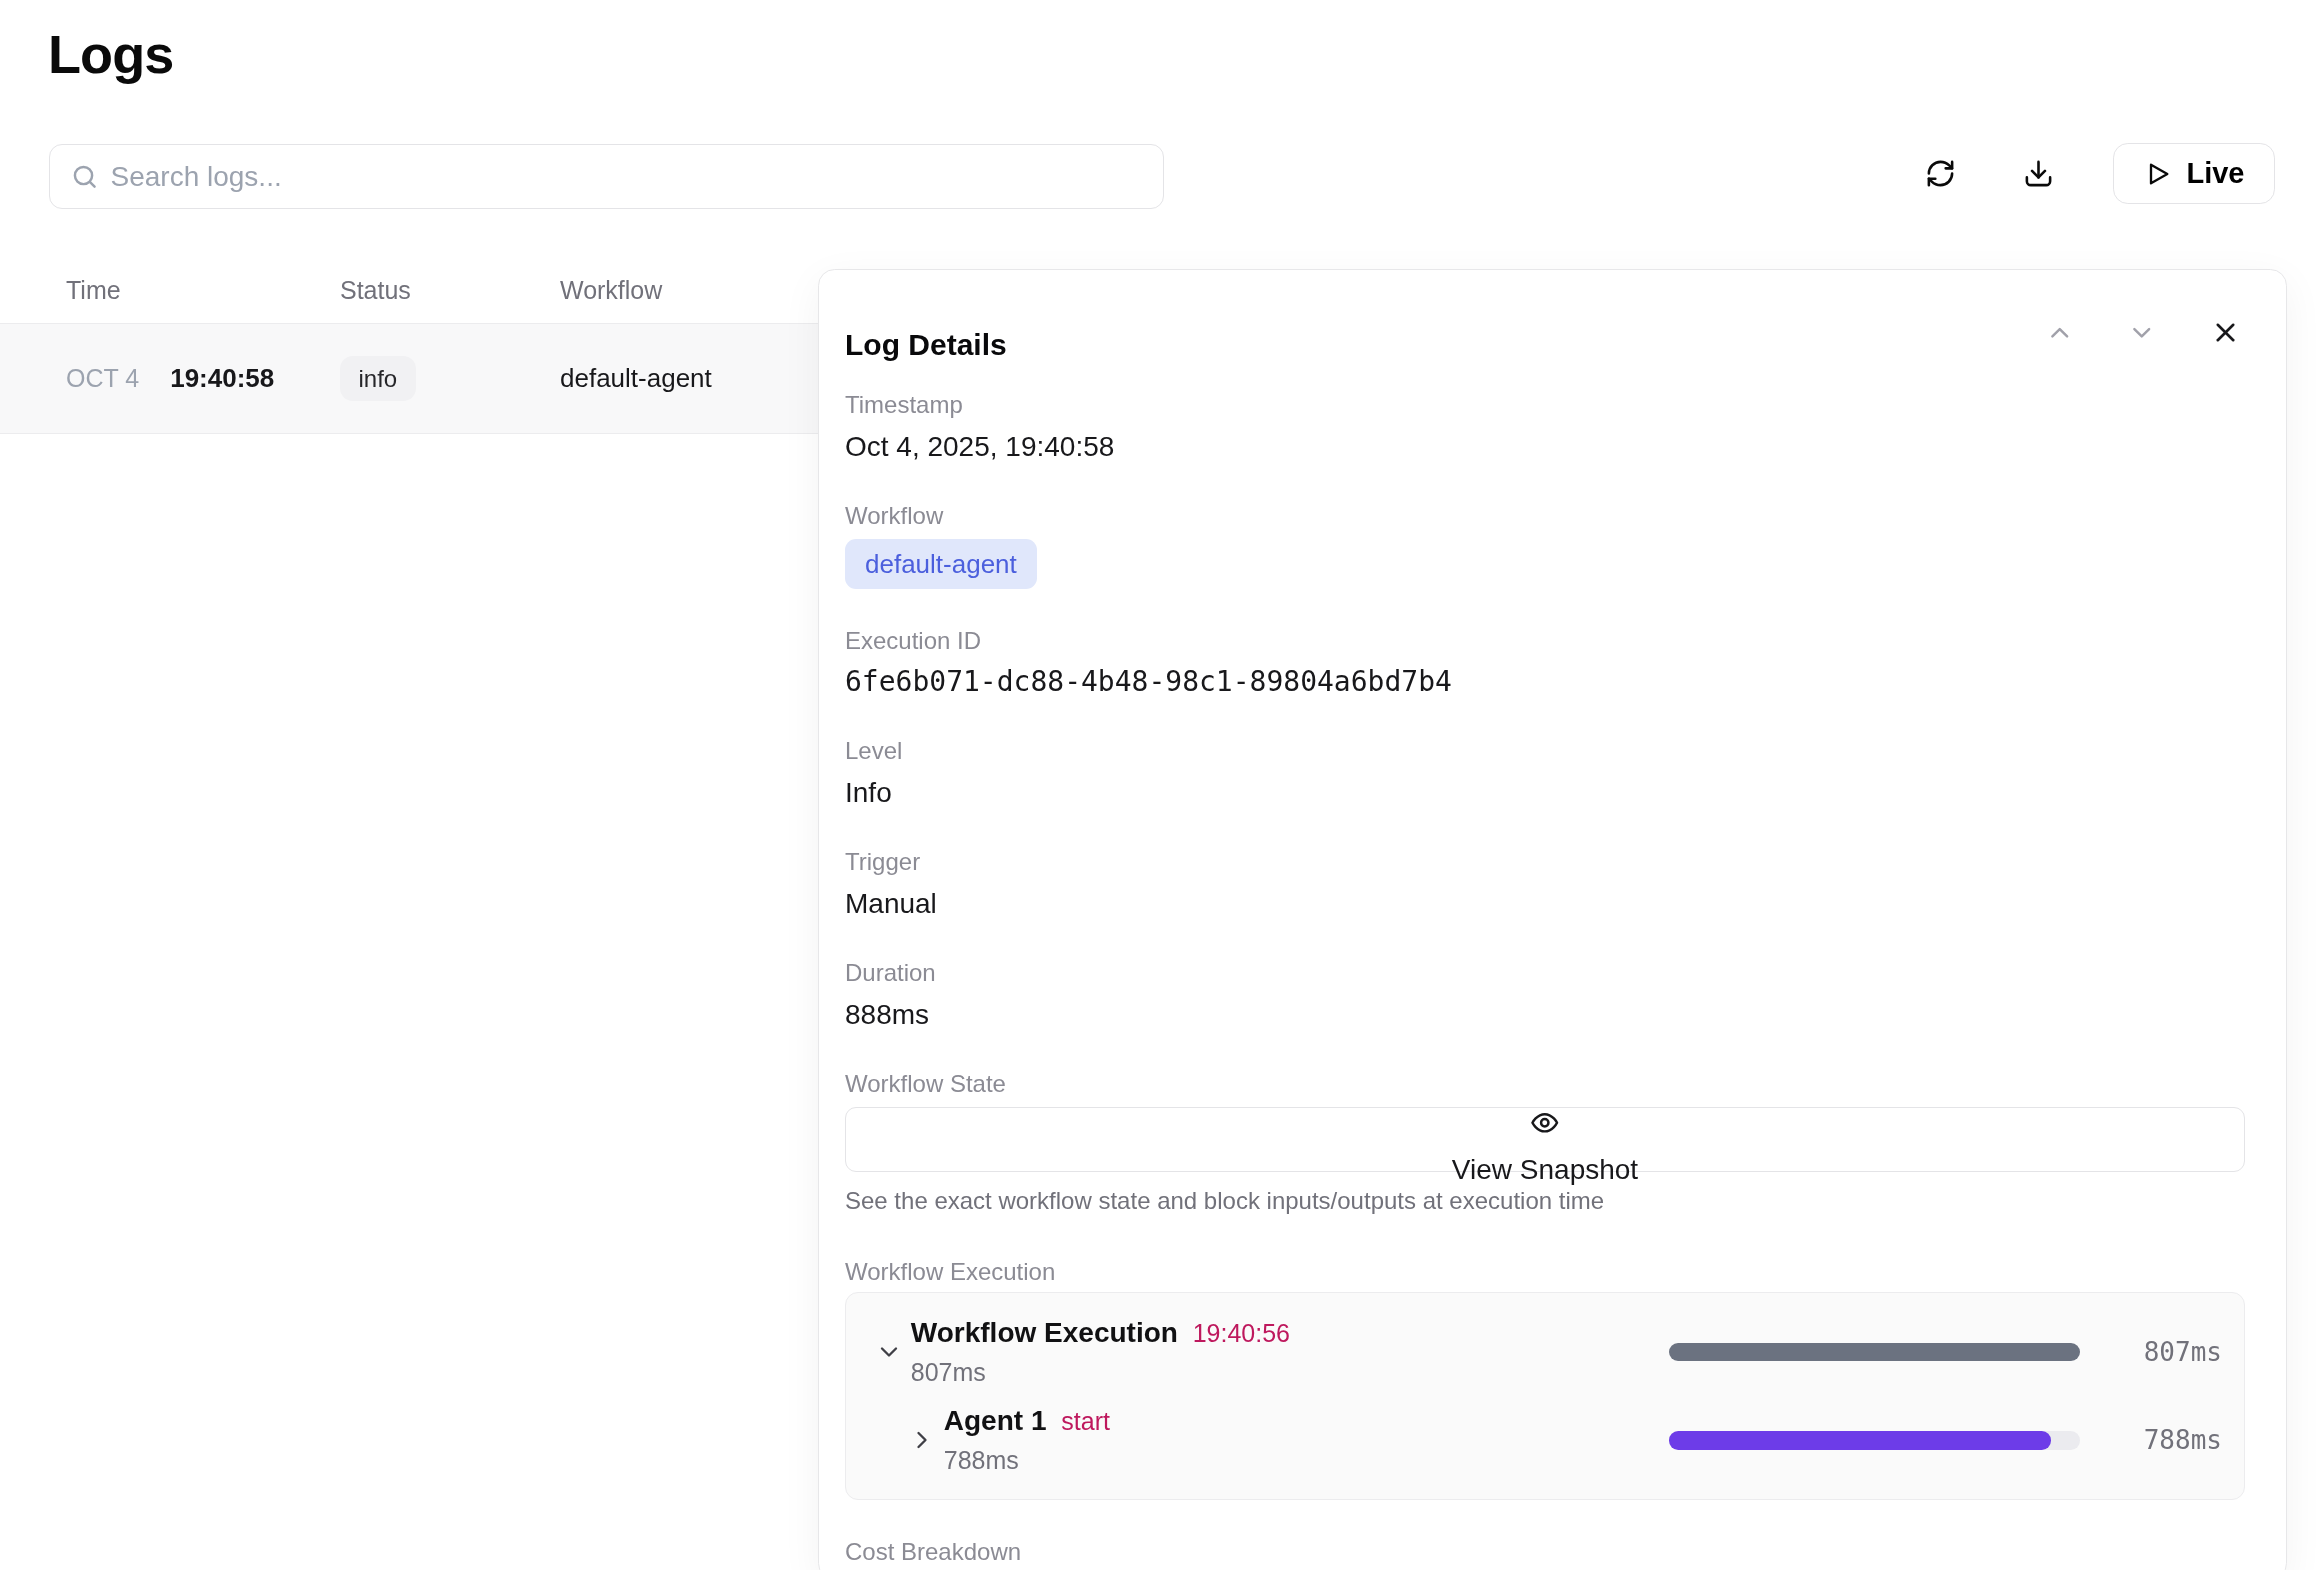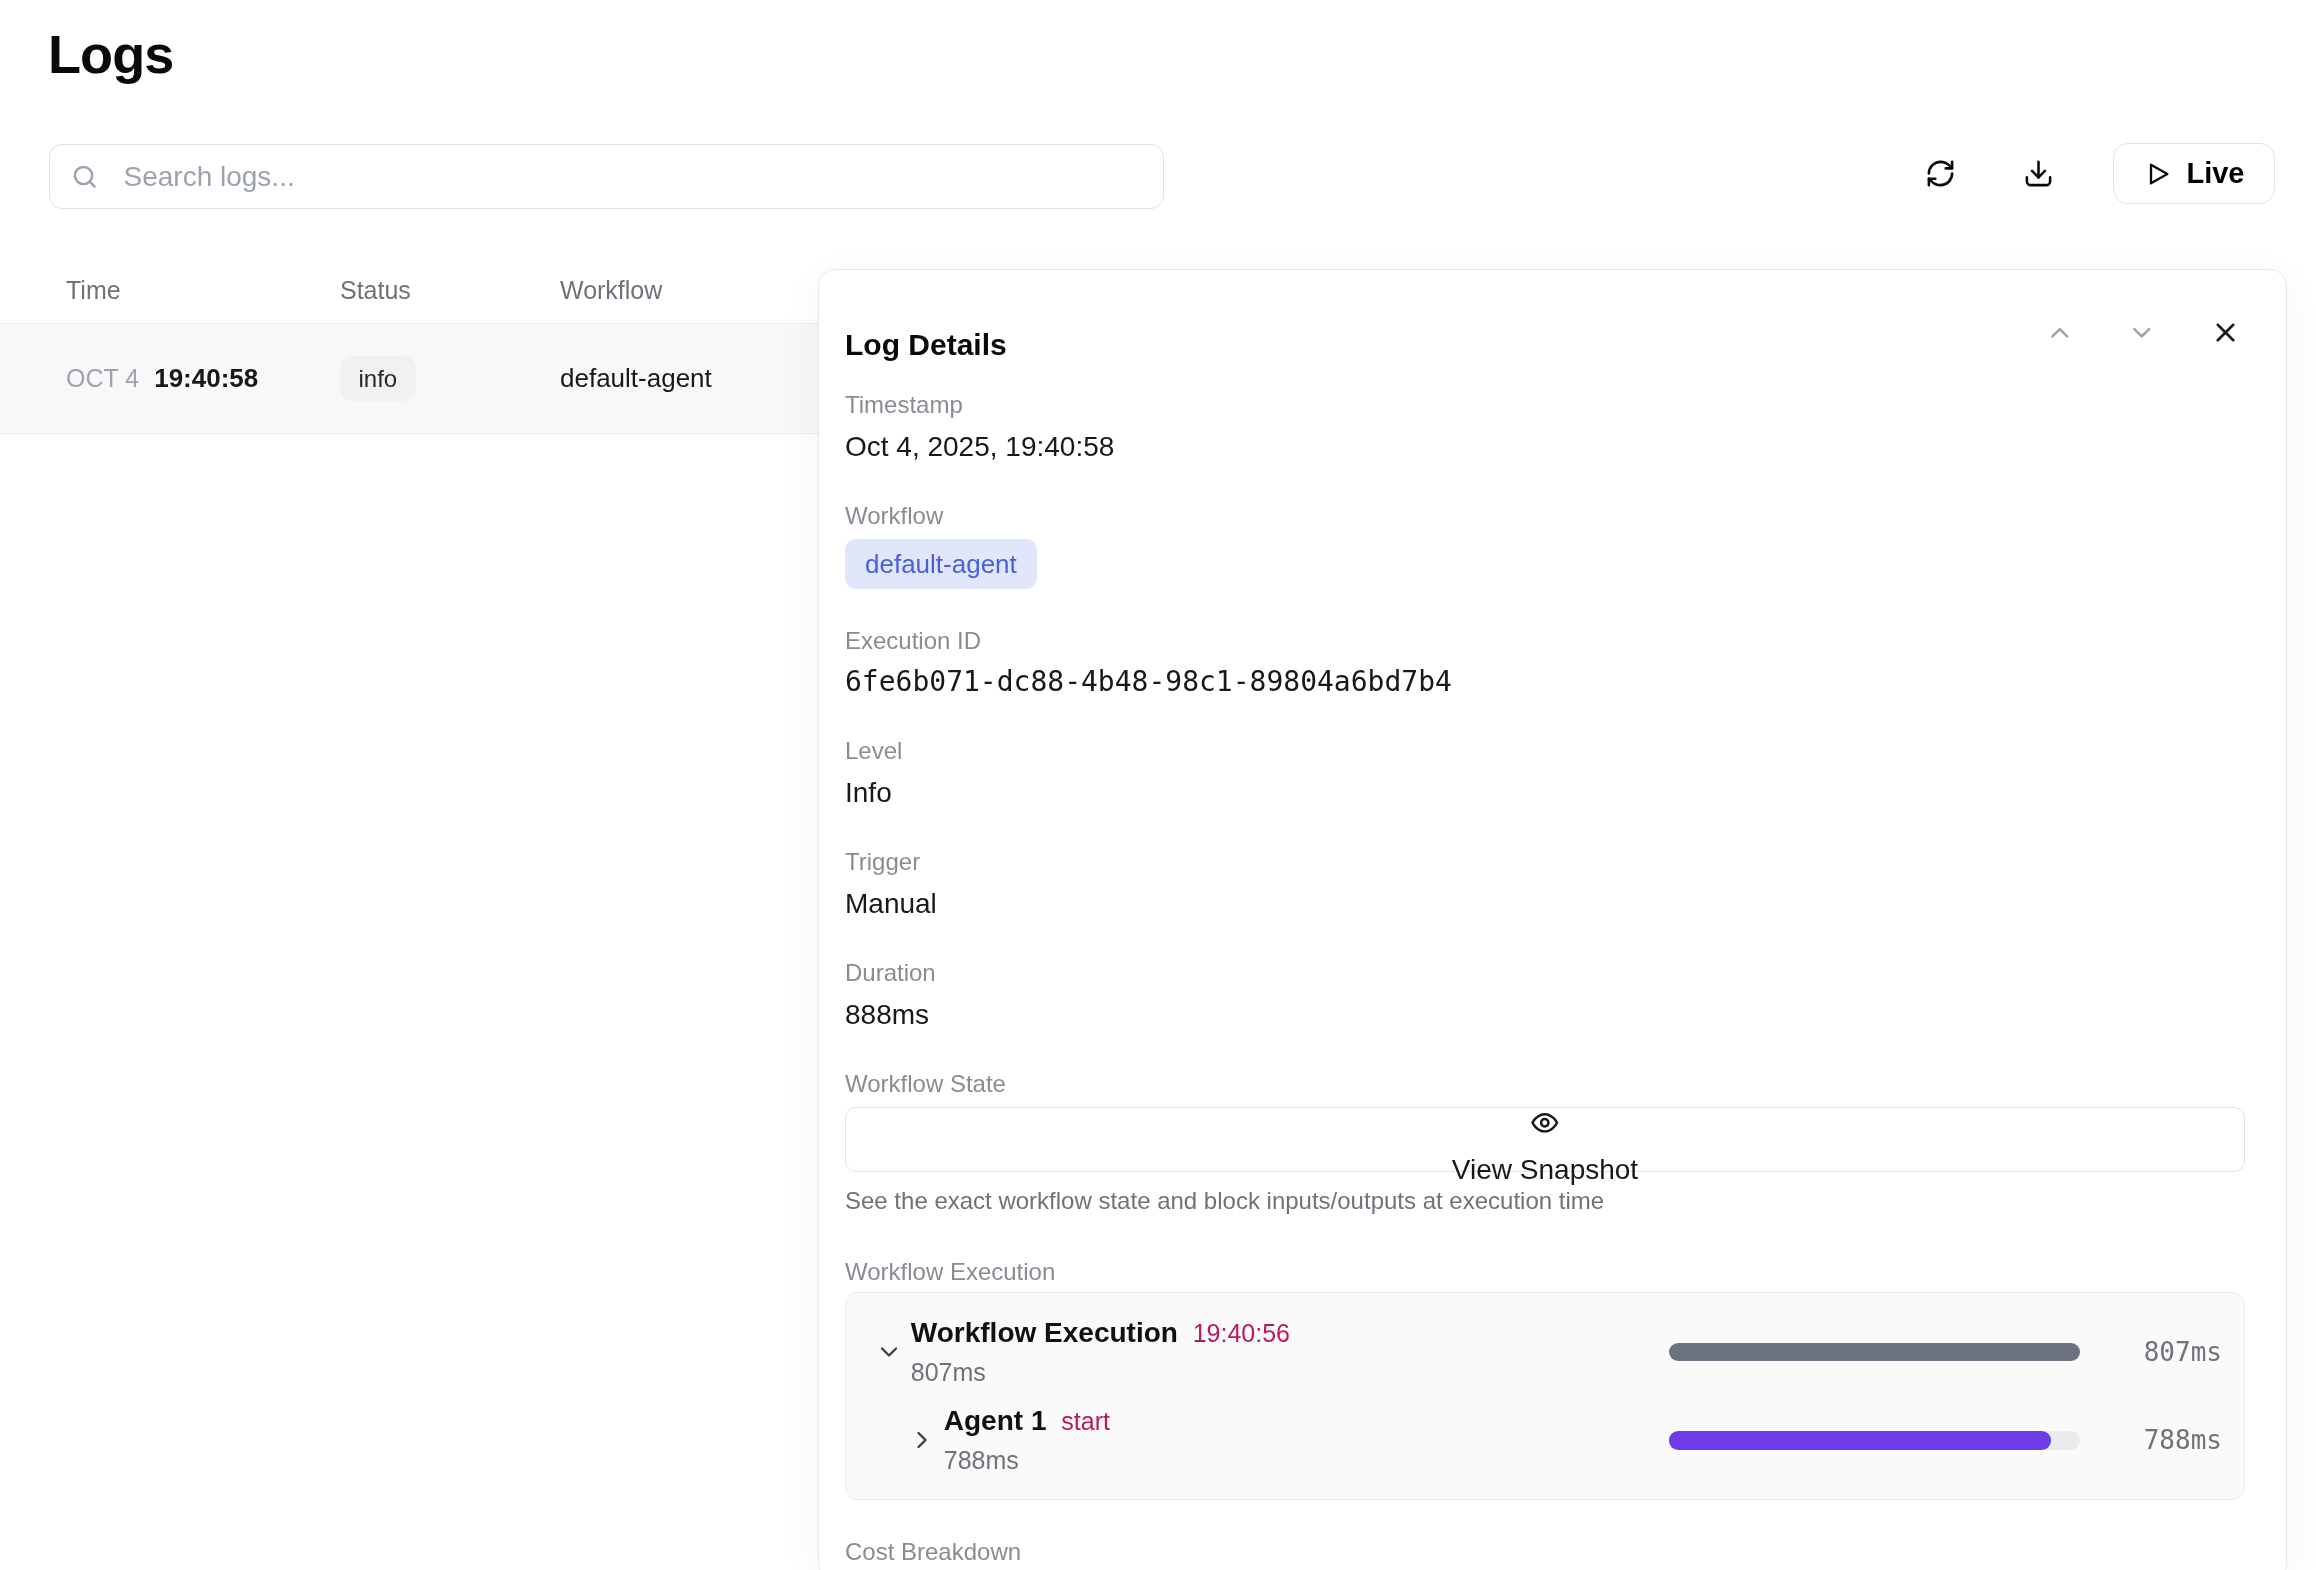--- a/index.html
+++ b/index.html
@@ -6,40 +6,40 @@
   html,body { width:2317px; height:1571px; overflow:hidden; background:#ffffff;
               font-family:"Liberation Sans", sans-serif; color:#18181b; }
   .page { position:relative; width:2317px; height:1571px; }
 
   
   .page-title { position:absolute; left:48px; top:23px; font-size:54px; font-weight:700;
                 letter-spacing:-0.9px; color:#0a0a0a; }
 
   .search-box { position:absolute; left:49px; top:144px; width:1115px; height:65px;
                 border:1.8px solid #e4e4e7; border-radius:13px; background:#fff;
-                display:flex; align-items:center; padding:0 20px; gap:24px; }
+                display:flex; align-items:center; padding:0 20px; gap:11px; }
   .search-box input { border:none; outline:none; flex:1; font-size:28px;
                       font-family:"Liberation Sans", sans-serif; color:#18181b; background:transparent; }
   .search-box input::placeholder { color:#9ca3af; }
 
   .toolbar { position:absolute; top:143px; right:42px; display:flex; align-items:center; gap:52px; }
   .icon-btn { background:none; border:none; cursor:pointer; display:flex; align-items:center;
               justify-content:center; padding:7.4px; }
   .live-btn { display:flex; align-items:center; gap:14.8px; height:61px; padding:0 29.5px;
               background:#fff; border:1.8px solid #e4e4e7; border-radius:14.8px; cursor:pointer;
               font-family:"Liberation Sans", sans-serif; font-size:29px; font-weight:600; color:#000000; }
 
   
   .log-table { position:absolute; left:0; top:258px; width:818px; }
   .thead, .trow { display:grid; grid-template-columns:340px 220px 258px; align-items:center; }
   .thead { height:66px; border-bottom:1.8px solid #ececee; }
   .th { font-size:25px; font-weight:500; color:#71717a; }
   .th:first-child, .td:first-child { padding-left:66px; }
   .trow { height:110px; background:#f8f8f9; border-bottom:1.8px solid #ececee; cursor:pointer; }
-  .cell-time { display:flex; align-items:baseline; gap:15px; }
+  .cell-time { display:flex; align-items:baseline; gap:31px; }
   .row-date { color:#9ca3af; font-size:25px; font-weight:500; }
   .row-time { color:#18181b; font-size:26px; font-weight:600; }
   .status-badge { display:inline-block; padding:8.3px 18.5px; border-radius:13px; background:#f1f1f3;
                   color:#27272a; font-size:24px; }
   .row-workflow { font-size:26px; color:#18181b; }
 
   
   .details { position:absolute; left:818px; top:269px; width:1469px; height:1311px;
              background:#fff; border:1.8px solid #e7e7e9; border-radius:16.6px;
              box-shadow:0 11px 41px rgba(0,0,0,0.05); padding:33px 41px 0 26px; overflow:hidden; }

